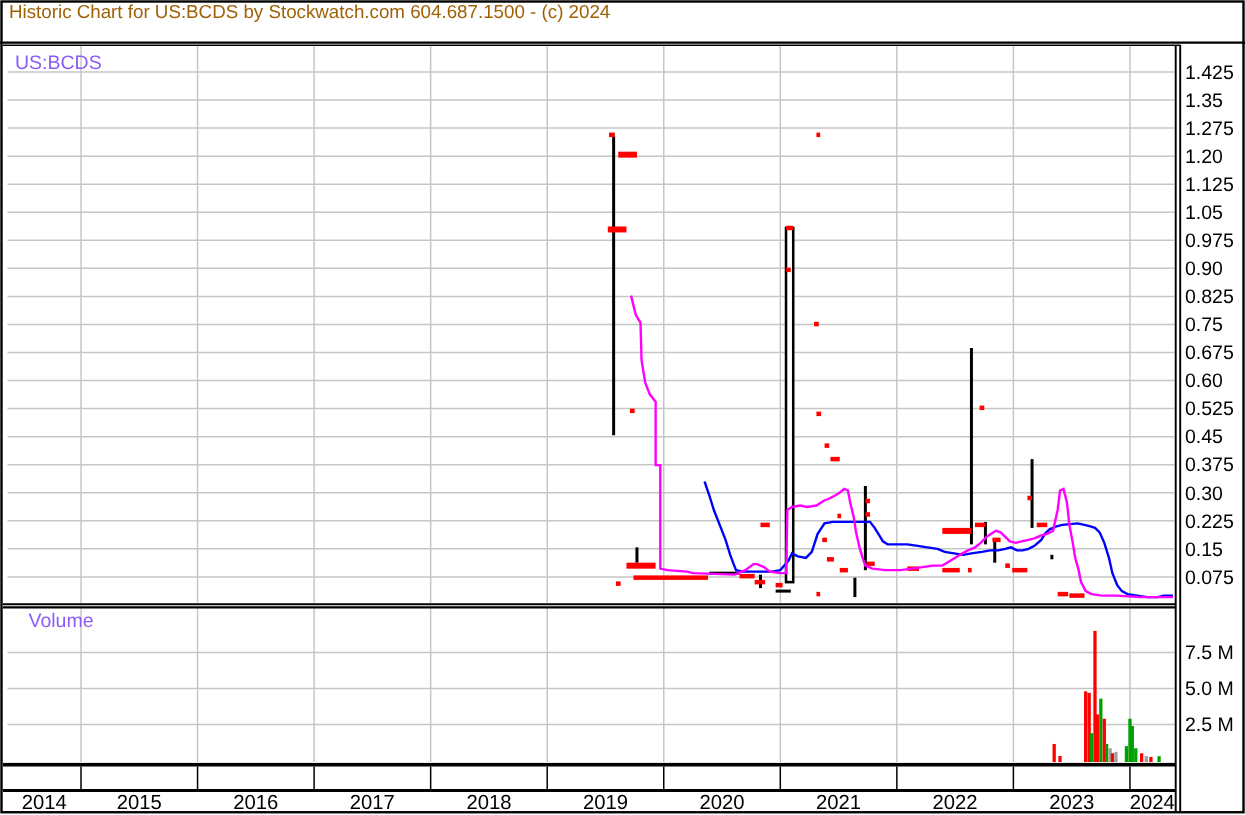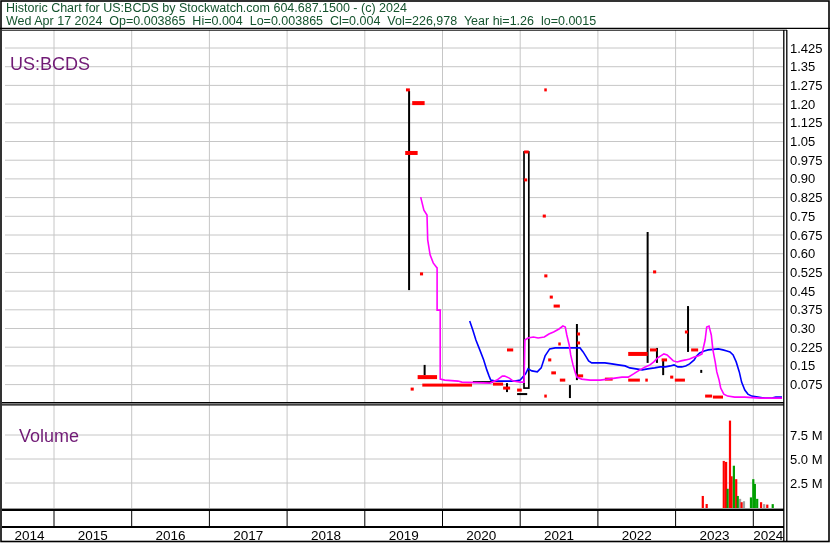--- a/index.html
+++ b/index.html
@@ -1,21 +1,21 @@
 <!DOCTYPE html>
 <html><head>
 <meta charset="utf-8">
 <style>
   html,body{margin:0;padding:0;background:#fff;}
   .screen{position:relative;width:830px;height:543px;background:#fff;overflow:hidden;
           font-family:"Liberation Sans",sans-serif;}
-  .hdr{position:absolute;left:6px;color:#14532d;font-size:12.5px;line-height:13px;white-space:pre;}
+  .hdr{position:absolute;left:6px;color:#a16207;font-size:12.5px;line-height:13px;white-space:pre;}
   .hdr.line1{top:2px;}
   .hdr.line2{top:15px;}
-  .pane-label{position:absolute;color:#701a75;font-size:18px;margin-top:20px;}
+  .pane-label{position:absolute;color:#8b5cf6;font-size:13px;}
   .sym{left:10px;top:34px;}
   .vol{left:19px;top:406px;}
   svg{position:absolute;left:0;top:0;}
 </style>
 </head>
 <body>
 
 <div class="screen">
   <svg id="chart-svg" width="830" height="543">
       <rect x="0" y="0" width="830" height="543" fill="#ffffff"></rect>
@@ -183,16 +183,15 @@
       <text x="248.25" y="539.5" text-anchor="middle" font-family="&quot;Liberation Sans&quot;,sans-serif" font-size="13.5" fill="#000">2017</text>
       <text x="325.95000000000005" y="539.5" text-anchor="middle" font-family="&quot;Liberation Sans&quot;,sans-serif" font-size="13.5" fill="#000">2018</text>
       <text x="403.65" y="539.5" text-anchor="middle" font-family="&quot;Liberation Sans&quot;,sans-serif" font-size="13.5" fill="#000">2019</text>
       <text x="481.35" y="539.5" text-anchor="middle" font-family="&quot;Liberation Sans&quot;,sans-serif" font-size="13.5" fill="#000">2020</text>
       <text x="559.05" y="539.5" text-anchor="middle" font-family="&quot;Liberation Sans&quot;,sans-serif" font-size="13.5" fill="#000">2021</text>
       <text x="636.75" y="539.5" text-anchor="middle" font-family="&quot;Liberation Sans&quot;,sans-serif" font-size="13.5" fill="#000">2022</text>
       <text x="714.45" y="539.5" text-anchor="middle" font-family="&quot;Liberation Sans&quot;,sans-serif" font-size="13.5" fill="#000">2023</text>
       <text x="768.1500000000001" y="539.5" text-anchor="middle" font-family="&quot;Liberation Sans&quot;,sans-serif" font-size="13.5" fill="#000">2024</text>
     </svg>
   <div class="hdr line1">Historic Chart for US:BCDS by Stockwatch.com 604.687.1500 - (c) 2024</div>
-  <div class="hdr line2">Wed Apr 17 2024  Op=0.003865  Hi=0.004  Lo=0.003865  Cl=0.004  Vol=226,978  Year hi=1.26  lo=0.0015</div>
   <div class="pane-label sym">US:BCDS</div>
   <div class="pane-label vol">Volume</div>
 </div>
 
 </body></html>

